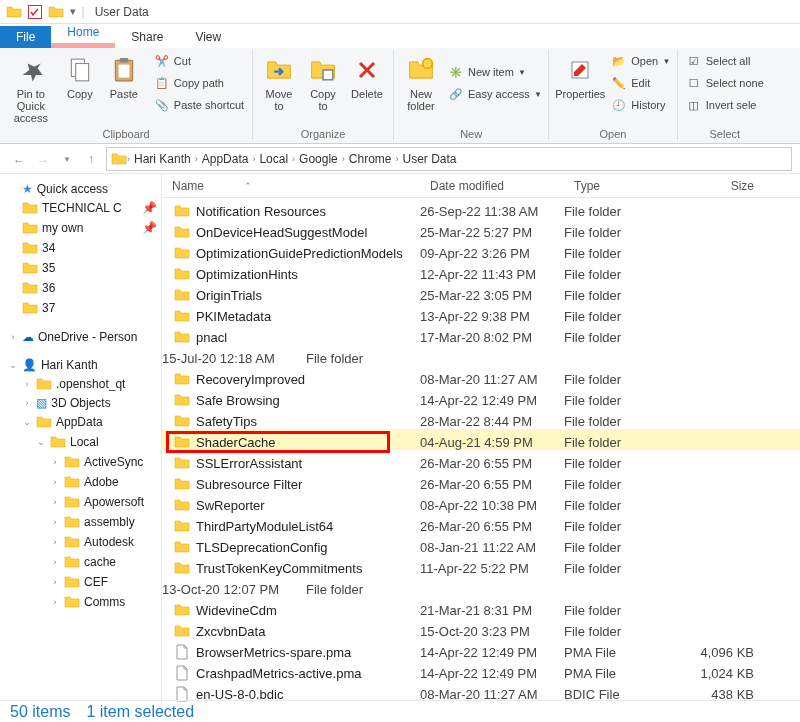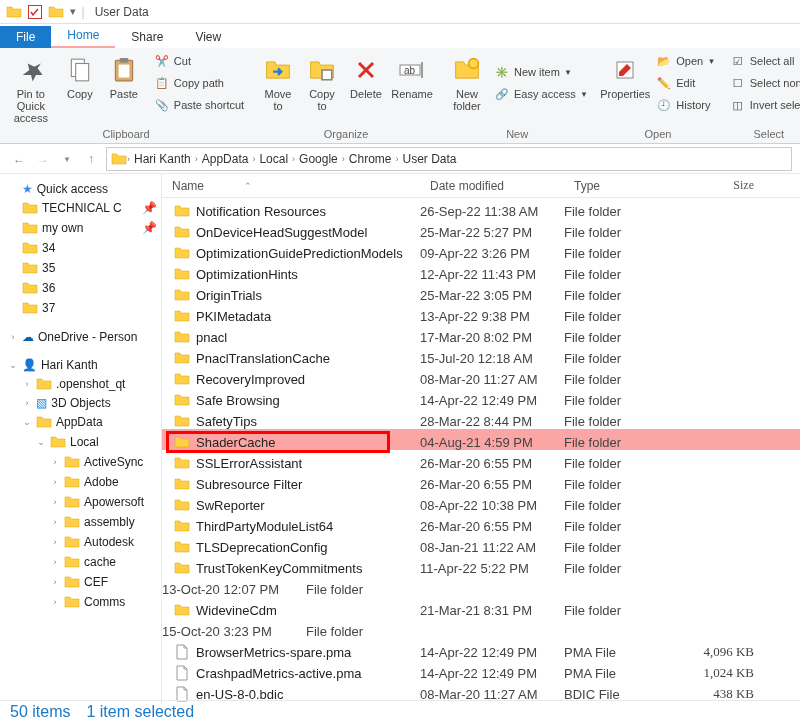--- a/index.html
+++ b/index.html
@@ -3,21 +3,21 @@
 <meta charset="utf-8">
 <style>
   * { box-sizing: border-box; font-family: "Segoe UI", Arial, sans-serif; }
   body { margin: 0; width: 800px; height: 722px; background: #fff; font-size: 12px; overflow: hidden; position: relative; }
   .titlebar { height: 24px; background: #fff; display: flex; align-items: center; border-bottom: 1px solid #e1e1e1; }
   .titlebar .qat { display: flex; gap: 6px; padding: 0 6px; align-items: center; }
   .titlebar .title { margin-left: 4px; color: #444; }
   .tabs { height: 24px; display: flex; align-items: flex-end; background: #fff; }
   .tab { padding: 4px 16px; font-size: 12px; color: #333; cursor: default; }
   .tab.file { background: #1979ca; color: #fff; }
-  .tab.active { font-weight: 400; color: #1979ca; border-bottom: 2px solid #fca5a5; }
+  .tab.active { font-weight: 400; color: #1979ca; border-bottom: 5px solid #fca5a5; }
   .ribbon { height: 96px; background: #f5f6f7; display: flex; border-bottom: 1px solid #d0d0d0; }
   .group { display: flex; flex-direction: column; align-items: center; position: relative; padding: 2px 4px 0 4px; }
   .group .items { display: flex; align-items: flex-start; flex: 1; }
   .group .label { font-size: 11px; color: #6a6a6a; text-align: center; padding-bottom: 3px; width: 100%; }
   .sep { width: 1px; background: #e0e0e0; margin: 2px 0; }
   .bigbtn { display: flex; flex-direction: column; align-items: center; width: 54px; text-align: center; font-size: 11px; color: #444; padding: 4px 2px; }
   .bigbtn .ico { width: 32px; height: 32px; display: flex; align-items: center; justify-content: center; }
   .bigbtn span.lbl { margin-top: 2px; line-height: 12px; }
   .smallrow { display: flex; flex-direction: column; gap: 2px; justify-content: center; height: 66px; }
   .smallbtn { display: flex; align-items: center; gap: 4px; font-size: 11px; color: #444; padding: 1px 4px; height: 20px; white-space: nowrap; }
@@ -36,28 +36,28 @@
   .sidebar .node .exp { width: 10px; color: #888; font-size: 9px; text-align: center; }
   .sidebar .indent1 { padding-left: 22px; }
   .sidebar .indent2 { padding-left: 36px; }
   .sidebar .indent3 { padding-left: 50px; }
   .list { flex: 1; display: flex; flex-direction: column; }
   .cols { display: flex; height: 24px; border-bottom: 1px solid #e8e8e8; color: #555; font-size: 12px; align-items: center;}
   .cols div { padding-left: 10px; }
   .col-name { width: 258px; display:flex; align-items:center; }
   .col-date { width: 144px; }
   .col-type { width: 118px; }
-  .col-size { width: 90px; text-align: right; padding-right: 18px; font-family: Liberation Serif, serif; }
+  .col-size { width: 90px; text-align: right; padding-right: 18px; }
   .rows { flex: 1; overflow: hidden; }
   .row { display: flex; height: 21px; align-items: flex-end; font-size: 13px; color: #222; }
   .row .col-name { display: flex; align-items: center; gap: 6px; padding-left: 12px; }
   .row .col-date { color: #444; }
   .row .col-type { color: #444; }
   .row .col-size { color: #444; text-align: right;}
-  .row.selected { background: #fca5a5; }
+  .row.selected { background: #fef9c3; }
   .highlight { position: absolute; border: 3px solid #ff0000; }
   .status { height: 22px; border-top: 1px solid #e8e8e8; display: flex; align-items: center; padding: 0 10px; gap: 16px; font-size: 16px; color: #1979ca; position: absolute; bottom: 0; left: 0; right: 0;}
   .folder-svg{fill:#ffcf48;stroke:#d9a400;stroke-width:0.5}
   .file-svg{fill:#fff;stroke:#999;stroke-width:1}
   .sortarrow { color:#888; font-size:9px; margin-left: 40px;}
 </style>
 </head>
 <body>
 
 <div class="titlebar">
@@ -158,30 +158,20 @@
         <span class="lbl" style="white-space:pre-line">Copy
 to</span>
       </div>
       <div class="bigbtn" style="width:44px">
         <div class="ico">
             <svg width="24" height="24" viewBox="0 0 24 24">
               <path stroke="#d93025" stroke-width="3" d="M5 5l14 14M19 5L5 19"></path>
             </svg>
           </div>
         <span class="lbl">Delete</span>
-      </div>
-      <div class="bigbtn" style="width:48px">
-        <div class="ico">
-            <svg width="26" height="22" viewBox="0 0 26 22">
-              <rect x="1" y="6" width="20" height="10" fill="#fff" stroke="#888"></rect>
-              <text x="5" y="15" font-size="10" fill="#444">ab</text>
-              <line x1="23" y1="3" x2="23" y2="19" stroke="#444"></line>
-            </svg>
-          </div>
-        <span class="lbl">Rename</span>
       </div>
     </div>
     <div class="label">Organize</div>
   </div>
   <div class="sep"></div>
 
   <div class="group">
     <div class="items">
       <div class="bigbtn" style="width:46px">
         <div class="ico">
@@ -518,26 +508,20 @@
             <svg class="ico-folder" viewBox="0 0 16 16">
               <path class="folder-svg" d="M1 3h5l1 2h8v8H1z"></path>
             </svg>
             <span>pnacl</span>
           </div>
           <div class="col-date">17-Mar-20 8:02 PM</div>
           <div class="col-type">File folder</div>
           <div class="col-size"></div>
         </div>
         <div class="row">
-          <div class="col-name">
-            <svg class="ico-folder" viewBox="0 0 16 16">
-              <path class="folder-svg" d="M1 3h5l1 2h8v8H1z"></path>
-            </svg>
-            <span>PnaclTranslationCache</span>
-          </div>
           <div class="col-date">15-Jul-20 12:18 AM</div>
           <div class="col-type">File folder</div>
           <div class="col-size"></div>
         </div>
         <div class="row">
           <div class="col-name">
             <svg class="ico-folder" viewBox="0 0 16 16">
               <path class="folder-svg" d="M1 3h5l1 2h8v8H1z"></path>
             </svg>
             <span>RecoveryImproved</span>
@@ -655,20 +639,26 @@
             <svg class="ico-folder" viewBox="0 0 16 16">
               <path class="folder-svg" d="M1 3h5l1 2h8v8H1z"></path>
             </svg>
             <span>WidevineCdm</span>
           </div>
           <div class="col-date">21-Mar-21 8:31 PM</div>
           <div class="col-type">File folder</div>
           <div class="col-size"></div>
         </div>
         <div class="row">
+          <div class="col-name">
+            <svg class="ico-folder" viewBox="0 0 16 16">
+              <path class="folder-svg" d="M1 3h5l1 2h8v8H1z"></path>
+            </svg>
+            <span>ZxcvbnData</span>
+          </div>
           <div class="col-date">15-Oct-20 3:23 PM</div>
           <div class="col-type">File folder</div>
           <div class="col-size"></div>
         </div>
         <div class="row">
           <div class="col-name">
             <svg class="ico-folder" viewBox="0 0 16 16">
               <path class="file-svg" d="M3 1h7l3 3v11H3z"></path>
               <path d="M10 1v3h3" fill="none" stroke="#999"></path>
             </svg>

